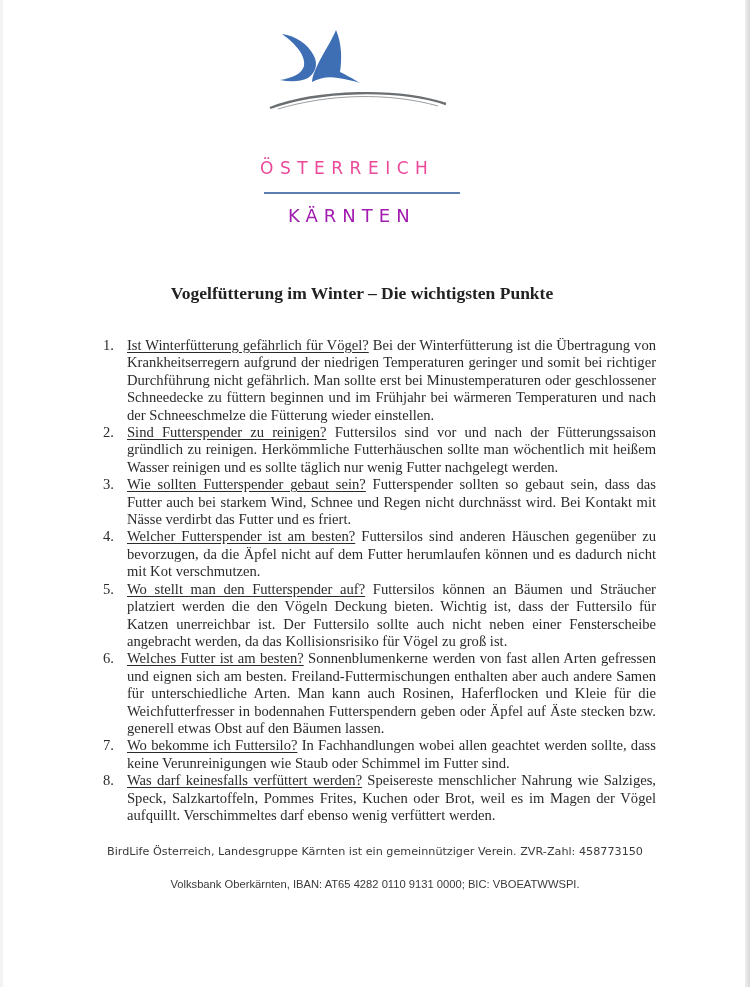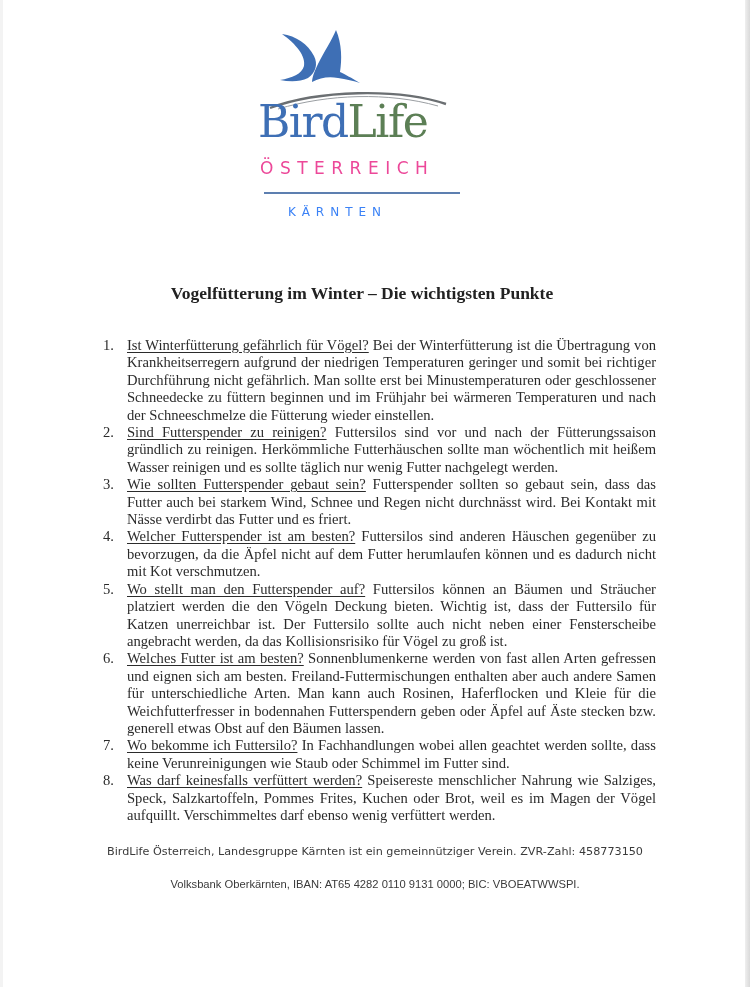--- a/index.html
+++ b/index.html
@@ -83,23 +83,23 @@
       top: 174px;
       width: 196px;
       height: 2px;
       background: #5d7fb0;
     }
     .region {
       position: absolute;
       left: 38px;
       top: 187px;
       font-family: "DejaVu Sans", sans-serif;
-      font-size: 12px;
+      font-size: 18px;
       letter-spacing: 6px;
-      color: #3b82f6;
+      color: #a21caf;
       white-space: nowrap;
     }
     
     .doc-title {
       position: absolute;
       top: 283px;
       left: 0;
       width: 724px;
       text-align: center;
       font-family: "Liberation Serif", serif;
@@ -164,23 +164,20 @@
 
 <div class="logo">
   <svg class="bird" viewBox="0 0 82 58">
     <path d="M4 6 C 18 8, 30 16, 36 28 C 40 36, 38 44, 30 50 C 22 54, 12 54, 2 52 C 14 50, 24 46, 26 38 C 28 28, 18 16, 4 6 Z" fill="#3e6fb5"></path>
     <path d="M58 2 C 54 12, 46 24, 40 36 C 36 44, 34 50, 34 54 C 42 50, 50 48, 60 50 C 68 51, 76 53, 82 55 C 74 50, 66 46, 62 44 C 64 32, 64 16, 58 2 Z" fill="#3e6fb5"></path>
   </svg>
   <svg class="arc" viewBox="0 0 180 22">
     <path d="M2 20 C 50 2, 130 0, 178 16" stroke="#6b6f72" stroke-width="2.4" fill="none"></path>
     <path d="M10 21 C 60 6, 120 4, 170 18" stroke="#9a9ea2" stroke-width="1" fill="none"></path>
   </svg>
-  <div class="brand">
-    <span class="bird-part">Bird</span><span class="life-part">Life</span>
-  </div>
   <div class="country">ÖSTERREICH</div>
   <div class="logo-rule"></div>
   <div class="region">KÄRNTEN</div>
 </div>
 
 <div class="doc-title">Vogelfütterung im Winter – Die wichtigsten Punkte</div>
 
 <ol class="faq">
   <li>
     <span class="num">1.</span><span class="q">Ist Winterfütterung gefährlich für Vögel?</span><span> Bei der Winterfütterung ist die Übertragung von Krankheitserregern aufgrund der niedrigen Temperaturen geringer und somit bei richtiger Durchführung nicht gefährlich. Man sollte erst bei Minustemperaturen oder geschlossener Schneedecke zu füttern beginnen und im Frühjahr bei wärmeren Temperaturen und nach der Schneeschmelze die Fütterung wieder einstellen.</span>

